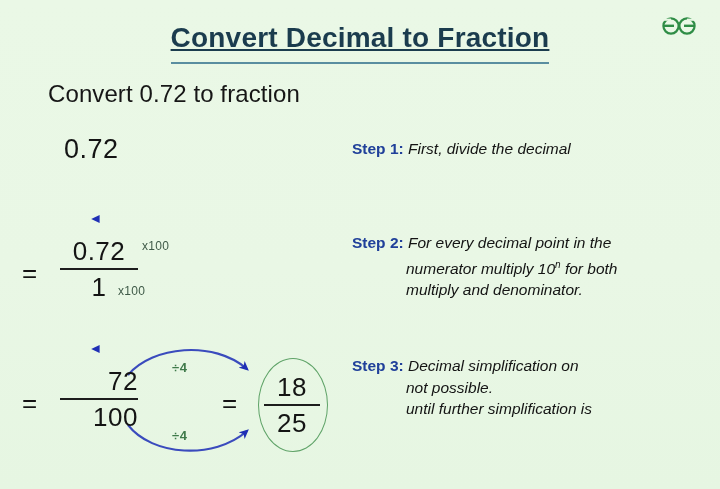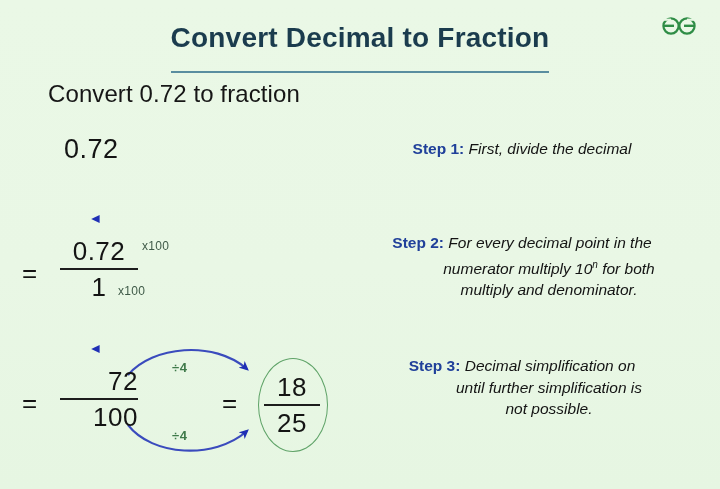--- a/index.html
+++ b/index.html
@@ -38,21 +38,22 @@
     top: 22px;
     text-align: center;
     font-size: 28px;
     font-weight: bold;
     color: #1b3c4e;
     letter-spacing: .2px;
   }
   #title span.t {
     display: inline-block;
     border-bottom: 2px solid #5a8ea0;
-    padding-bottom: 17px;
+    padding-bottom: 8px;
+    text-decoration: underline;
   }
 
   
   #subtitle {
     position: absolute;
     left: 48px;
     top: 80px;
     font-size: 24px;
     color: #161616;
     letter-spacing: .1px;
@@ -130,21 +131,20 @@
   }
 
   
   .step {
     position: absolute;
     left: 352px;
     width: 340px;
     font-size: 15.5px;
     line-height: 21.5px;
     color: #141414;
-    text-align: center;
   }
   .step .lbl {
     font-weight: bold;
     color: #20409a;
     font-style: normal;
     font-family: "Liberation Sans", sans-serif;
   }
   .step .body {
     font-style: italic;
     font-family: "Liberation Sans", sans-serif;
@@ -252,17 +252,17 @@
   <div class="step" id="step2">
     <span class="lbl">Step 2:</span>
     <span class="body first-ln">For every decimal point in the</span>
     <span class="ln"><i>numerator multiply 10</i><sup class="n">n</sup><i> for both</i></span>
     <span class="ln">multiply and denominator.</span>
   </div>
 
   <div class="step" id="step3">
     <span class="lbl">Step 3:</span>
     <span class="body first-ln">Decimal simplification on</span>
+    <span class="ln">not possible.</span>
     <span class="ln">until further simplification is</span>
-    <span class="ln">not possible.</span>
   </div>
 
 </div>
 
 </body></html>

